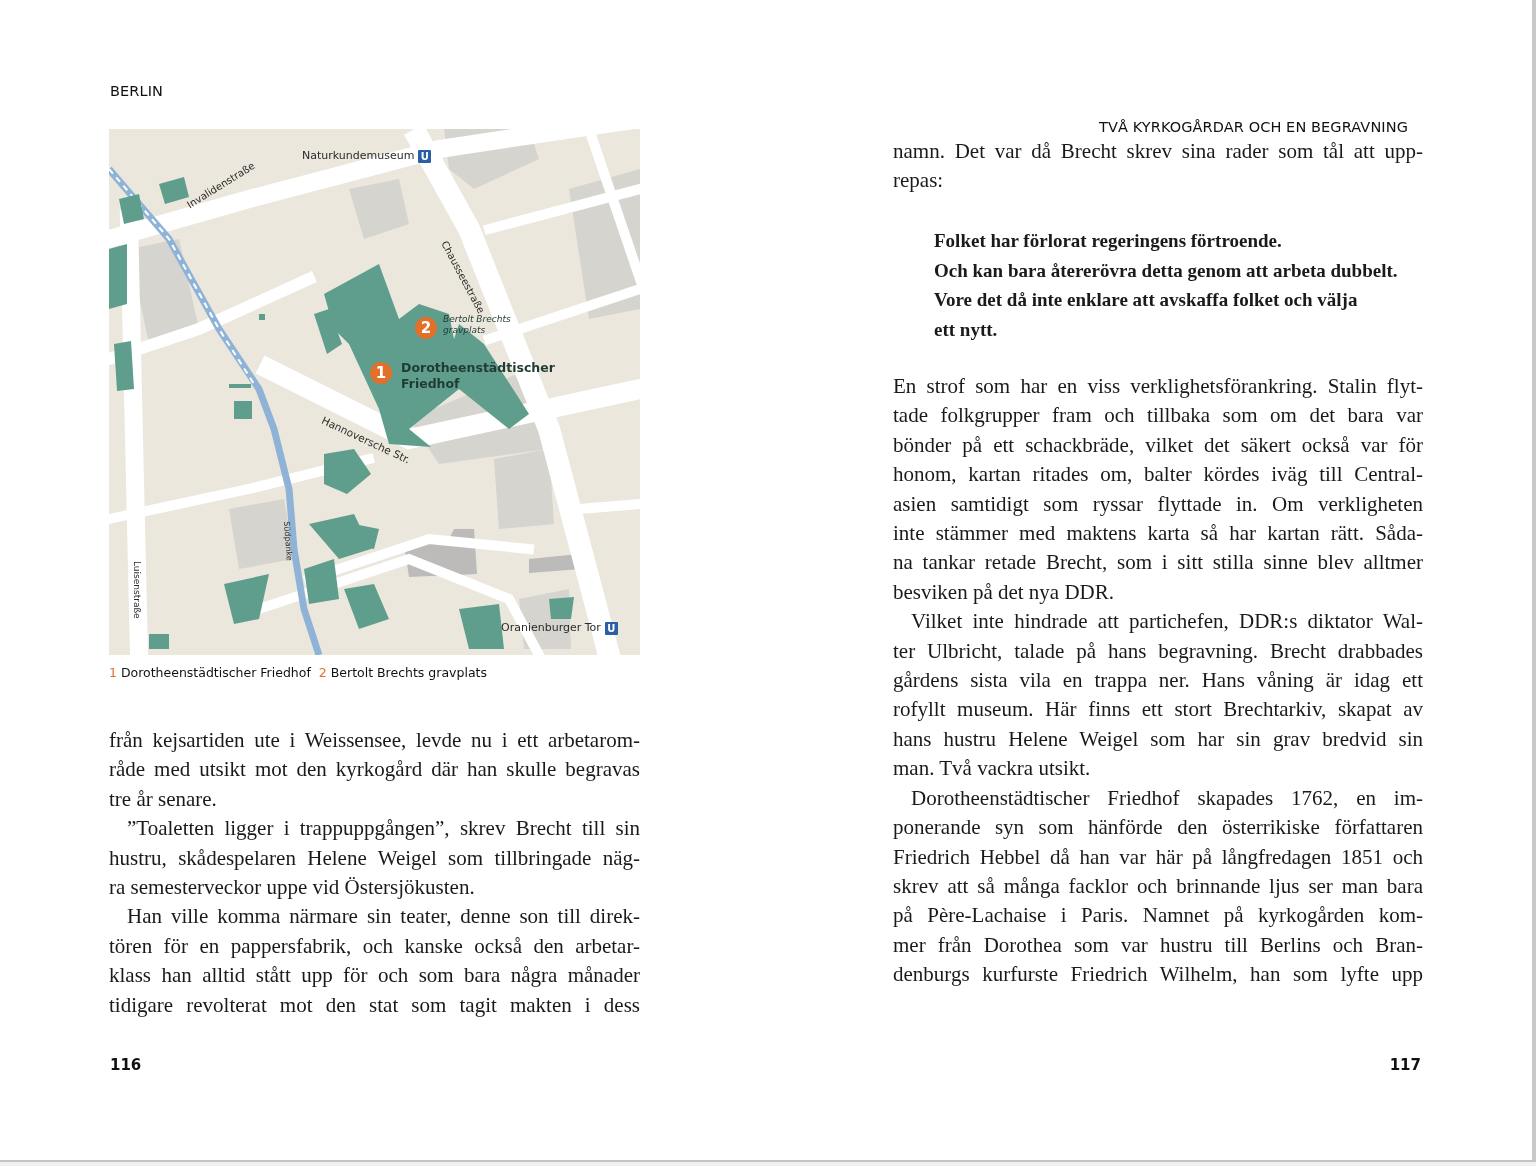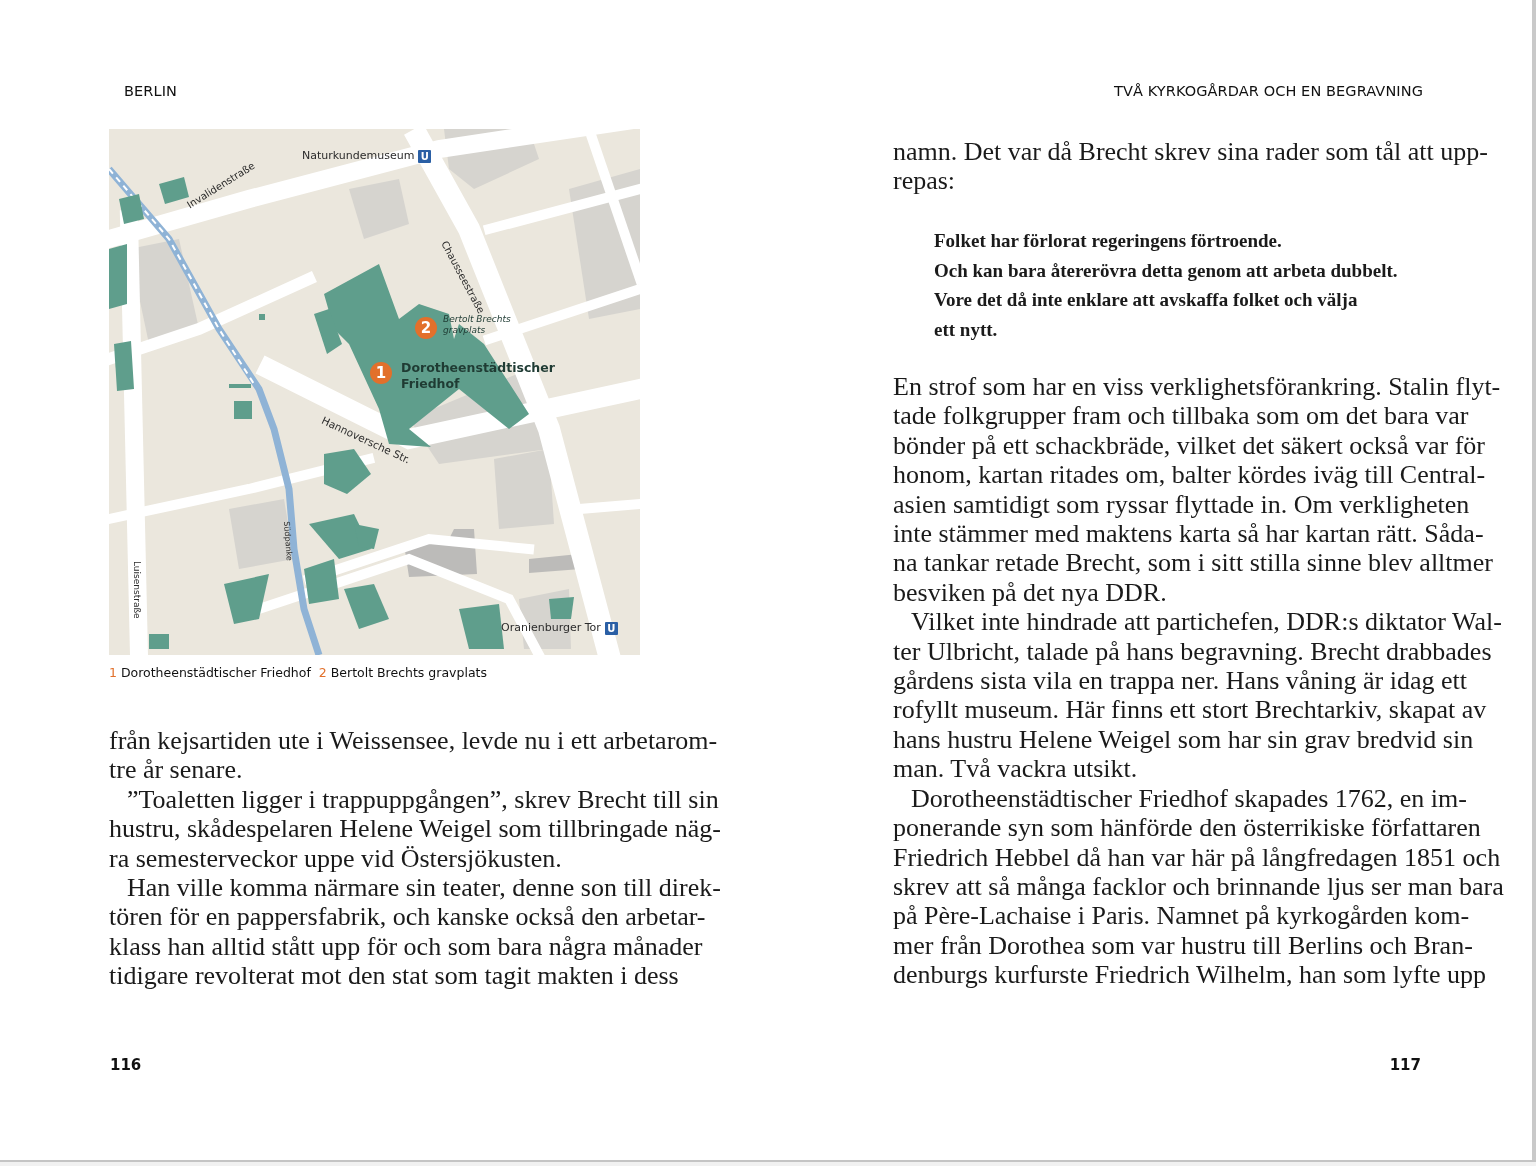--- a/index.html
+++ b/index.html
@@ -15,22 +15,22 @@
   }
   .page-edge-bottom {
     position: absolute; left: 0; top: 1160px; width: 1536px; height: 6px;
     background: linear-gradient(#c4c4c4 0 2px, #f1f1f1 2px);
   }
   .running-head {
     position: absolute; top: 83px;
     font-family: "DejaVu Sans", "Liberation Sans", sans-serif;
     font-size: 14.5px; letter-spacing: 0.1px; color: #111;
   }
-  .rh-left { left: 110px; margin-left: 14px; }
-  .rh-right { right: 113px; text-align: right; }
+  .rh-left { left: 110px; }
+  .rh-right { right: 128px; text-align: right; margin-top: 36px; }
   .map {
     position: absolute; left: 109px; top: 129px; width: 531px; height: 526px;
     overflow: hidden; background: #eab308;
   }
   .map svg { position: absolute; left: 0; top: 0; }
   .map-label {
     position: absolute; font-family: "DejaVu Sans", "Liberation Sans", sans-serif;
     color: #2b2b2b; white-space: nowrap; transform-origin: left top;
   }
   .ubahn {
@@ -43,21 +43,21 @@
     background: #e2702b; color: #fff; font-family: "DejaVu Sans", sans-serif;
     font-weight: bold; font-size: 15px; text-align: center; line-height: 22px;
   }
   .caption {
     position: absolute; left: 109px; top: 665px;
     font-family: "DejaVu Sans", "Liberation Sans", sans-serif;
     font-size: 12.5px; color: #111; white-space: nowrap;
   }
   .caption .num { color: #e2702b; }
   .text-block {
-    position: absolute; font-size: 26px; line-height: 29.4px;
+    position: absolute; font-size: 21px; line-height: 29.4px;
     text-align: justify; color: #1a1a1a;
   }
   .left-text { left: 109px; top: 726px; width: 531px; }
   .right-text-top { left: 893px; top: 137px; width: 530px; }
   .right-text-main { left: 893px; top: 372px; width: 530px; }
   .line { display: block; text-align-last: justify; white-space: nowrap; }
   .line.last { text-align-last: left; }
   .verse {
     position: absolute; left: 934px; top: 226px; font-size: 19px; line-height: 29.5px;
     color: #1a1a1a;
@@ -164,20 +164,21 @@
 
 <div class="caption">
   <span class="num">1</span>
   <span>Dorotheenstädtischer Friedhof</span>&nbsp;
   <span class="num">2</span>
   <span>Bertolt Brechts gravplats</span>
 </div>
 
 <div class="text-block left-text">
   <span class="line">från kejsartiden ute i Weissensee, levde nu i ett arbetarom-</span>
+  <span class="line">råde med utsikt mot den kyrkogård där han skulle begravas</span>
   <span class="line last">tre år senare.</span>
   <span class="line" style="padding-left:18px">”Toaletten ligger i trappuppgången”, skrev Brecht till sin</span>
   <span class="line">hustru, skådespelaren Helene Weigel som tillbringade näg-</span>
   <span class="line last">ra semesterveckor uppe vid Östersjökusten.</span>
   <span class="line" style="padding-left:18px">Han ville komma närmare sin teater, denne son till direk-</span>
   <span class="line">tören för en pappersfabrik, och kanske också den arbetar-</span>
   <span class="line">klass han alltid stått upp för och som bara några månader</span>
   <span class="line">tidigare revolterat mot den stat som tagit makten i dess</span>
 </div>
 

